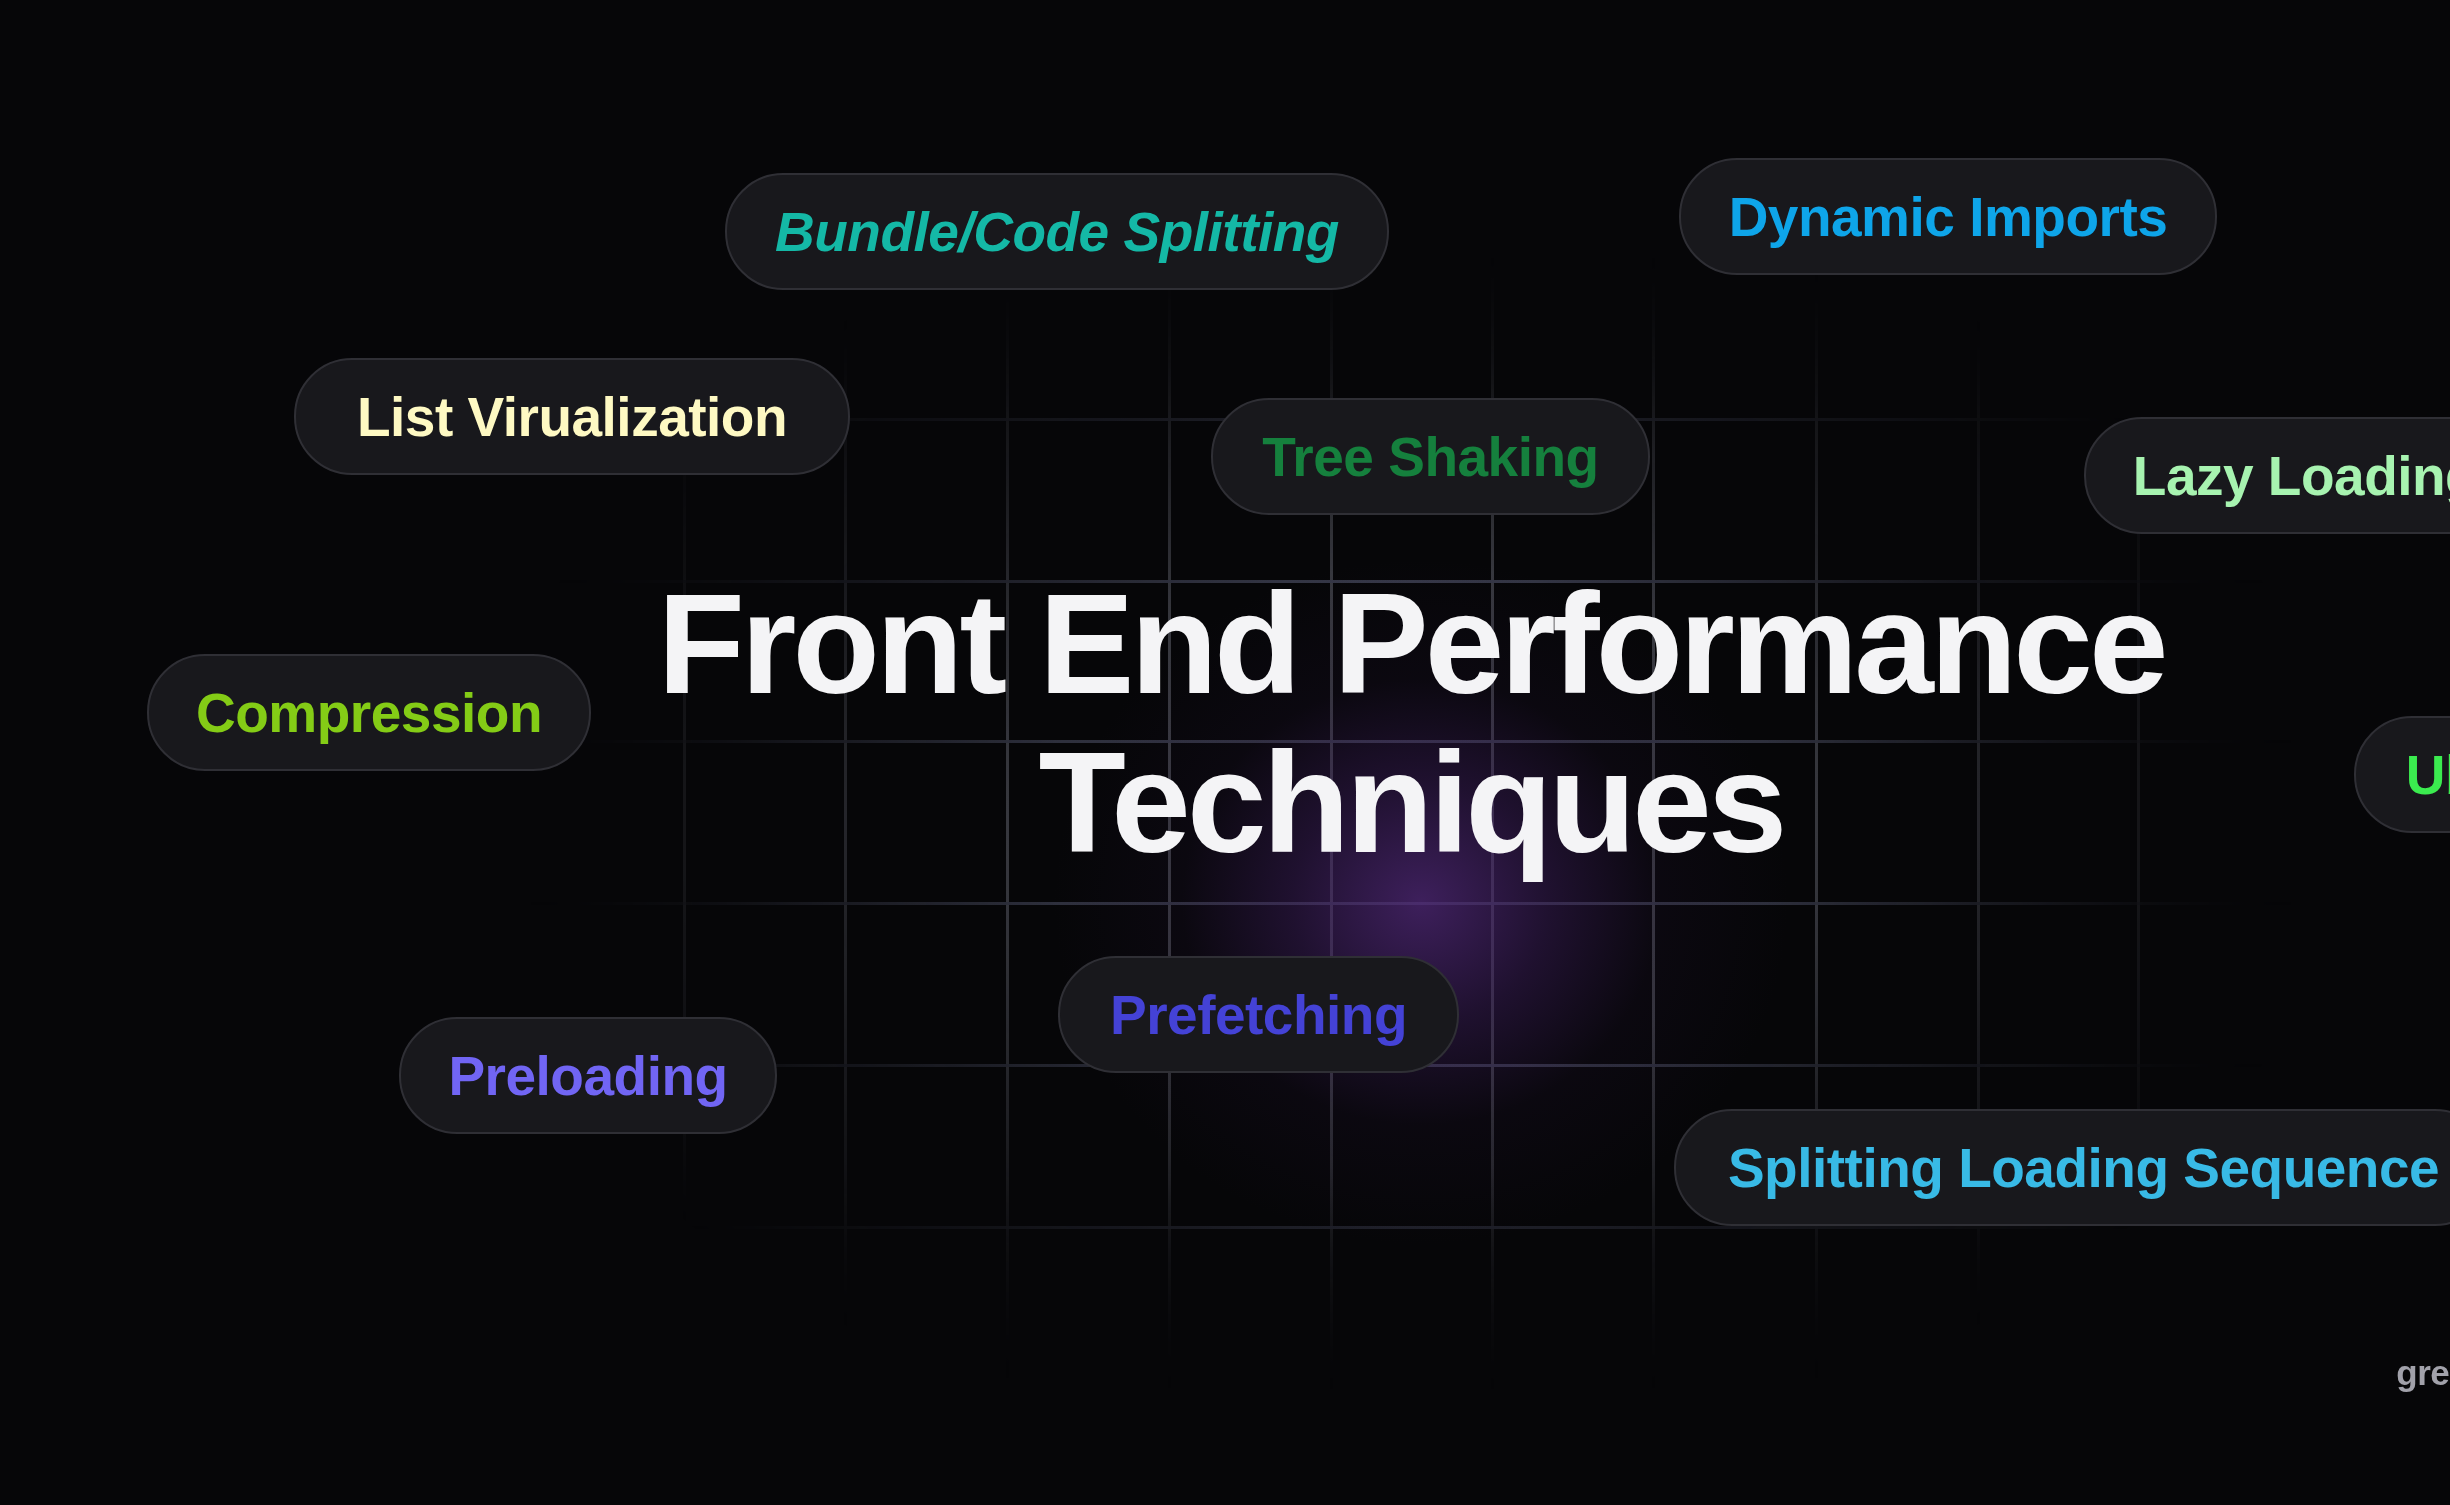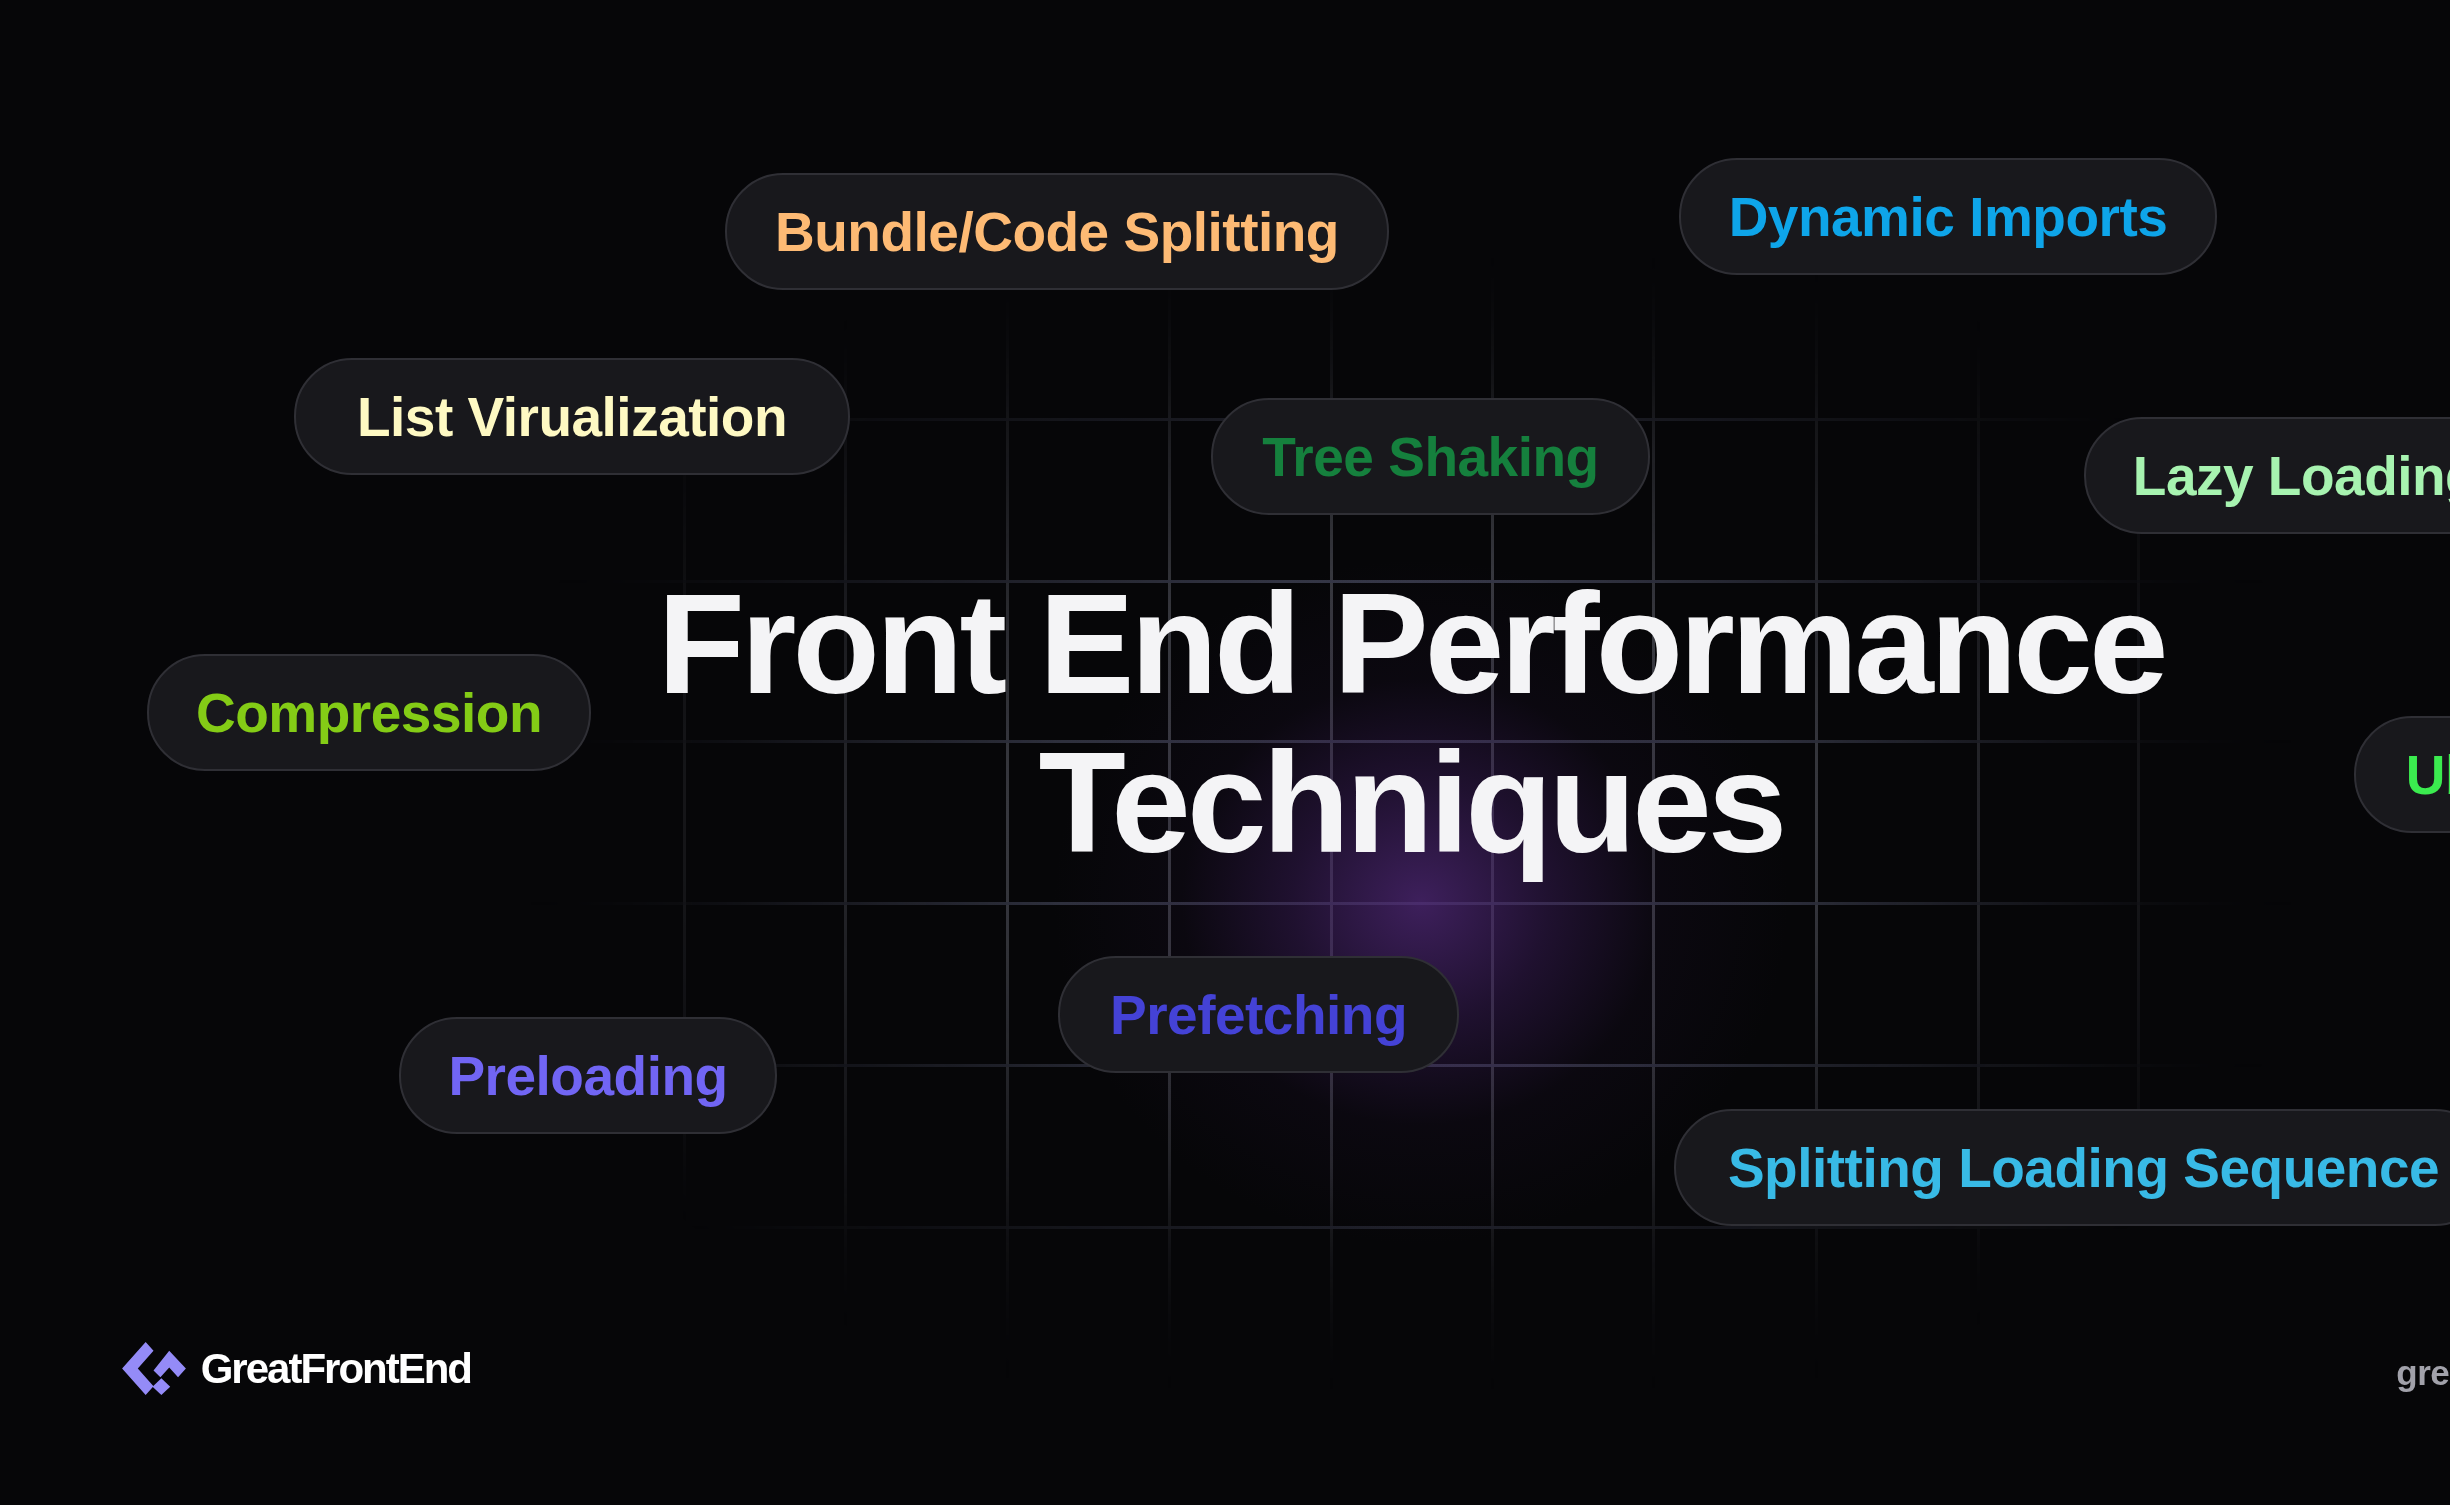--- a/index.html
+++ b/index.html
@@ -137,21 +137,21 @@
       <div class="hline" style="top: 418px;"></div>
       <div class="hline" style="top: 580px;"></div>
       <div class="hline" style="top: 740px;"></div>
       <div class="hline" style="top: 902px;"></div>
       <div class="hline" style="top: 1064px;"></div>
       <div class="hline" style="top: 1226px;"></div>
     </div>
   <div class="glow"></div>
 
   <div id="pills">
-      <div class="pill" style="left: 725px; top: 173px; width: 664px; color: #fdba74;">
+      <div class="pill" style="left: 725px; top: 173px; width: 664px; color: #14b8a6; font-style: italic;">
         <span>Bundle/Code Splitting</span>
       </div>
       <div class="pill" style="left: 1679px; top: 158px; width: 538px; color: #0ea5e9;">
         <span>Dynamic Imports</span>
       </div>
       <div class="pill" style="left: 294px; top: 358px; width: 556px; color: #fef9c3;">
         <span>List Virualization</span>
       </div>
       <div class="pill" style="left: 1211px; top: 398px; width: 439px; color: #15803d;">
         <span>Tree Shaking</span>
@@ -174,29 +174,16 @@
       <div class="pill" style="left: 1674px; top: 1109px; width: 819px; color: rgb(56, 186, 230);">
         <span>Splitting Loading Sequence</span>
       </div>
     </div>
 
   <h1 class="title" style="margin:0;">
     <span>Front End Performance</span>
     <span>Techniques</span>
   </h1>
 
-  <div class="logo">
-    <svg class="logo-mark" viewBox="0 0 130 108" xmlns="http://www.w3.org/2000/svg">
-      <g fill="#948bf7">
-
-        <polygon points="48,0 64,18 32,54 64,90 48,108 0,54"></polygon>
-
-        <polygon points="96,18 130,54 114,72 96,52 78,72 64,58"></polygon>
-
-        <polygon points="80,74 98,91 80,108 62,91"></polygon>
-      </g>
-    </svg>
-    <span class="logo-text">GreatFrontEnd</span>
-  </div>
 
   <div class="site-url">greatfrontend.com</div>
 </div>
 
 
 </body></html>

